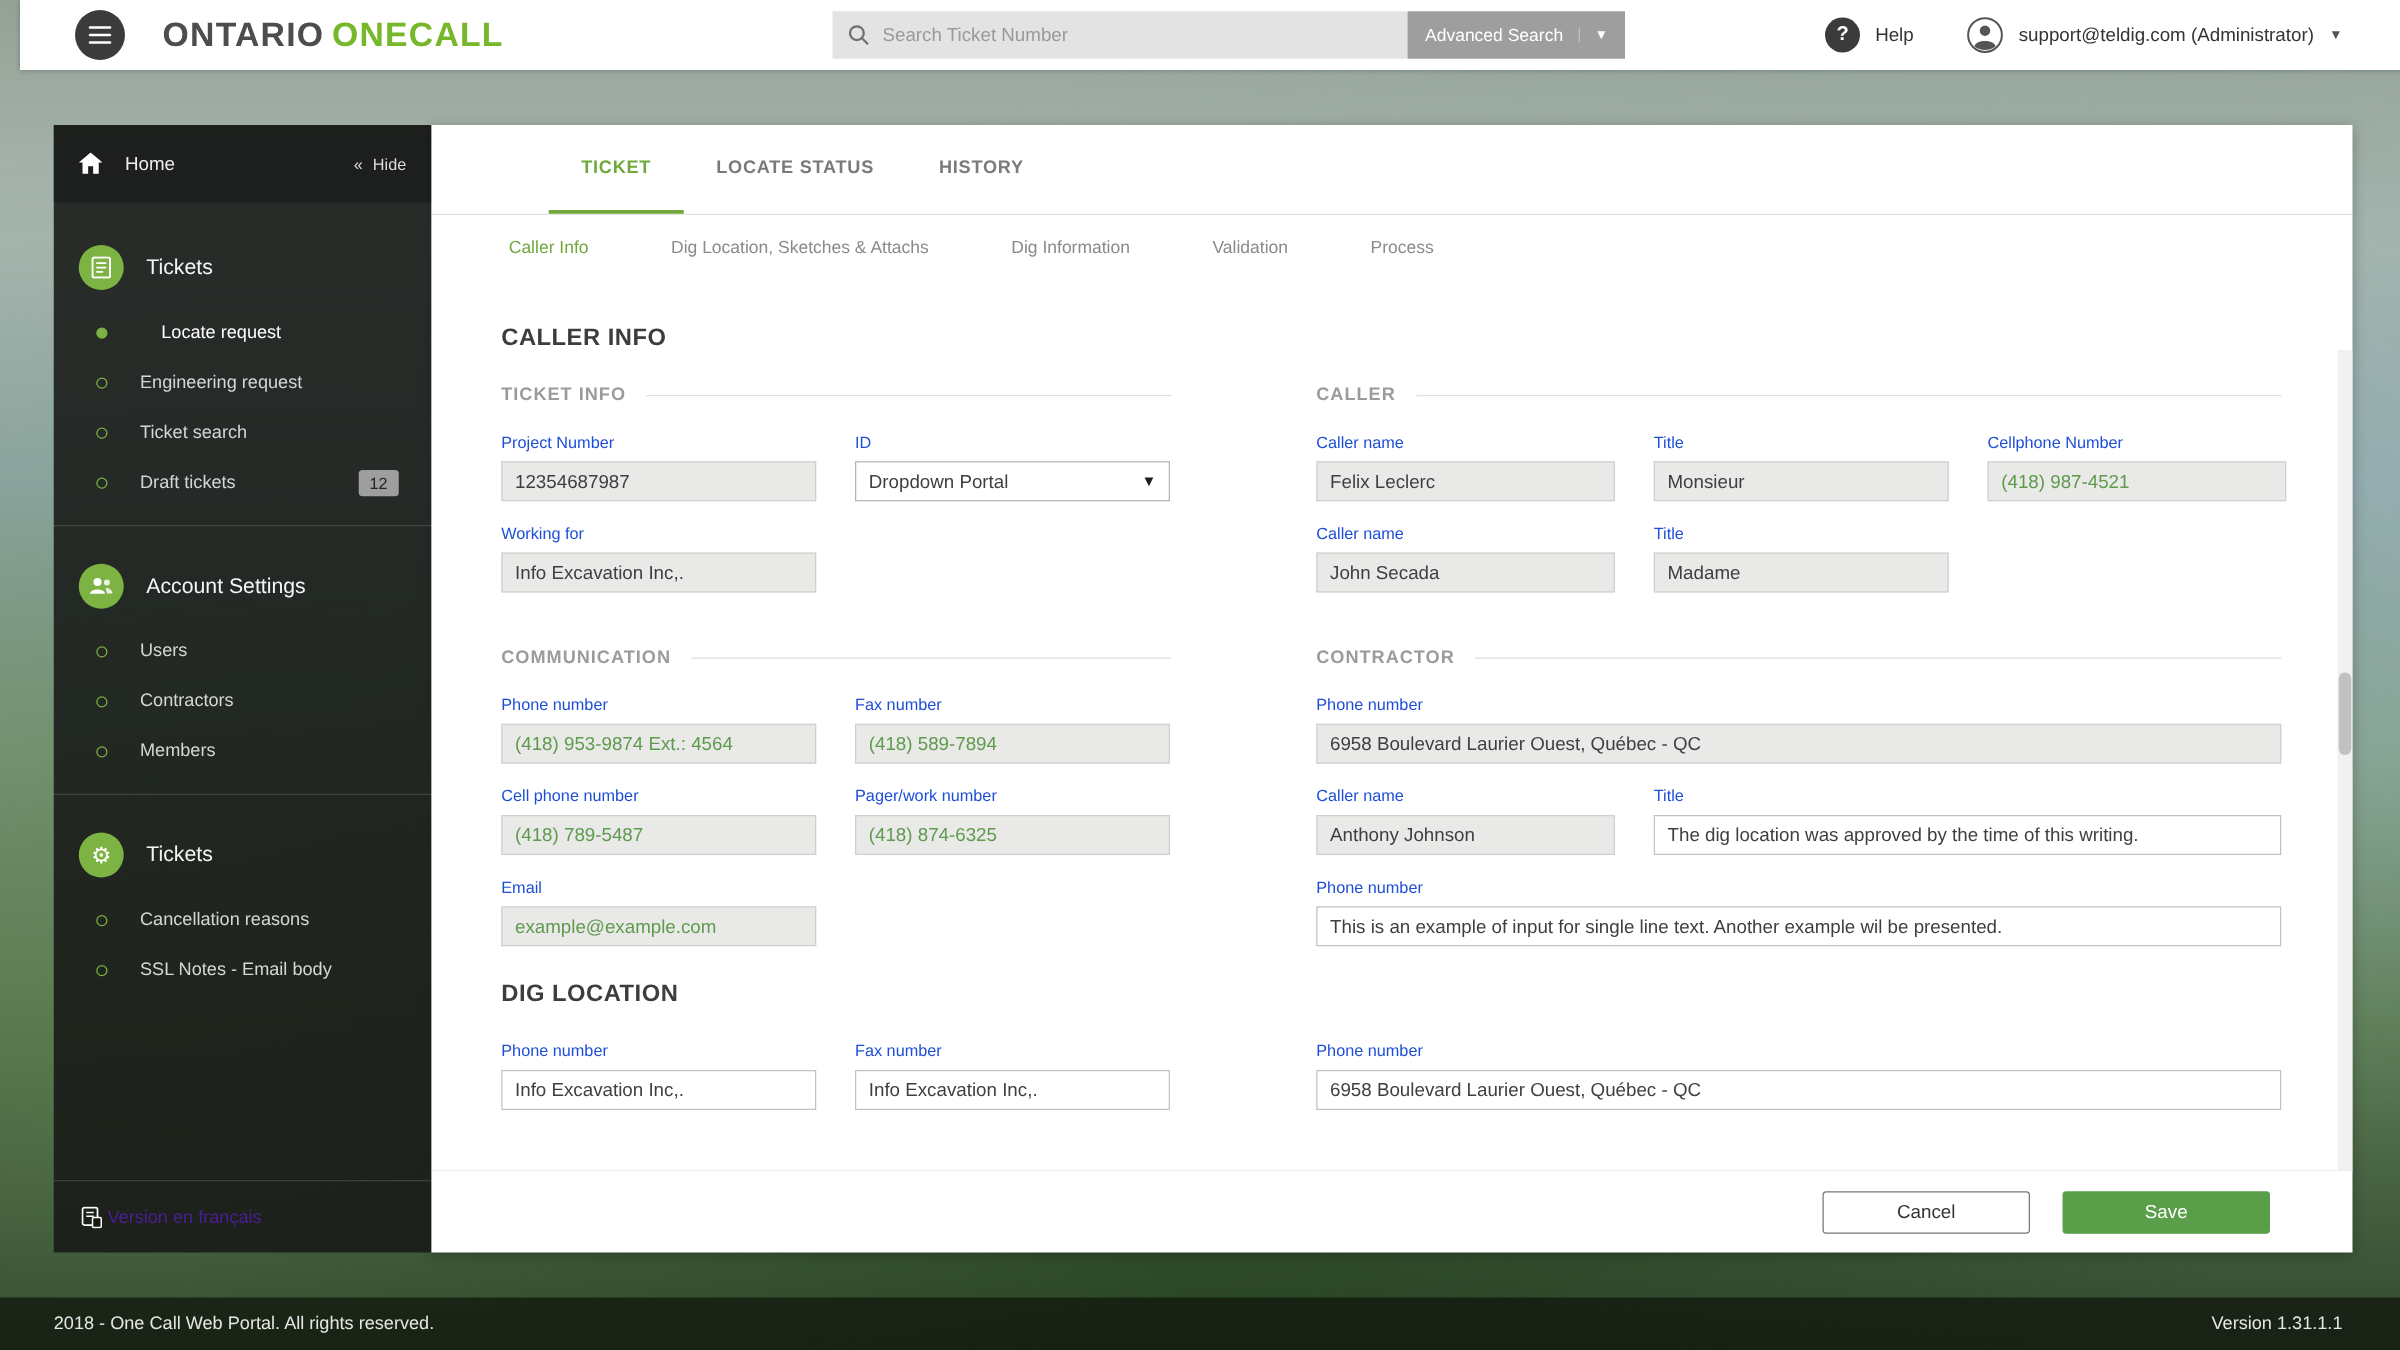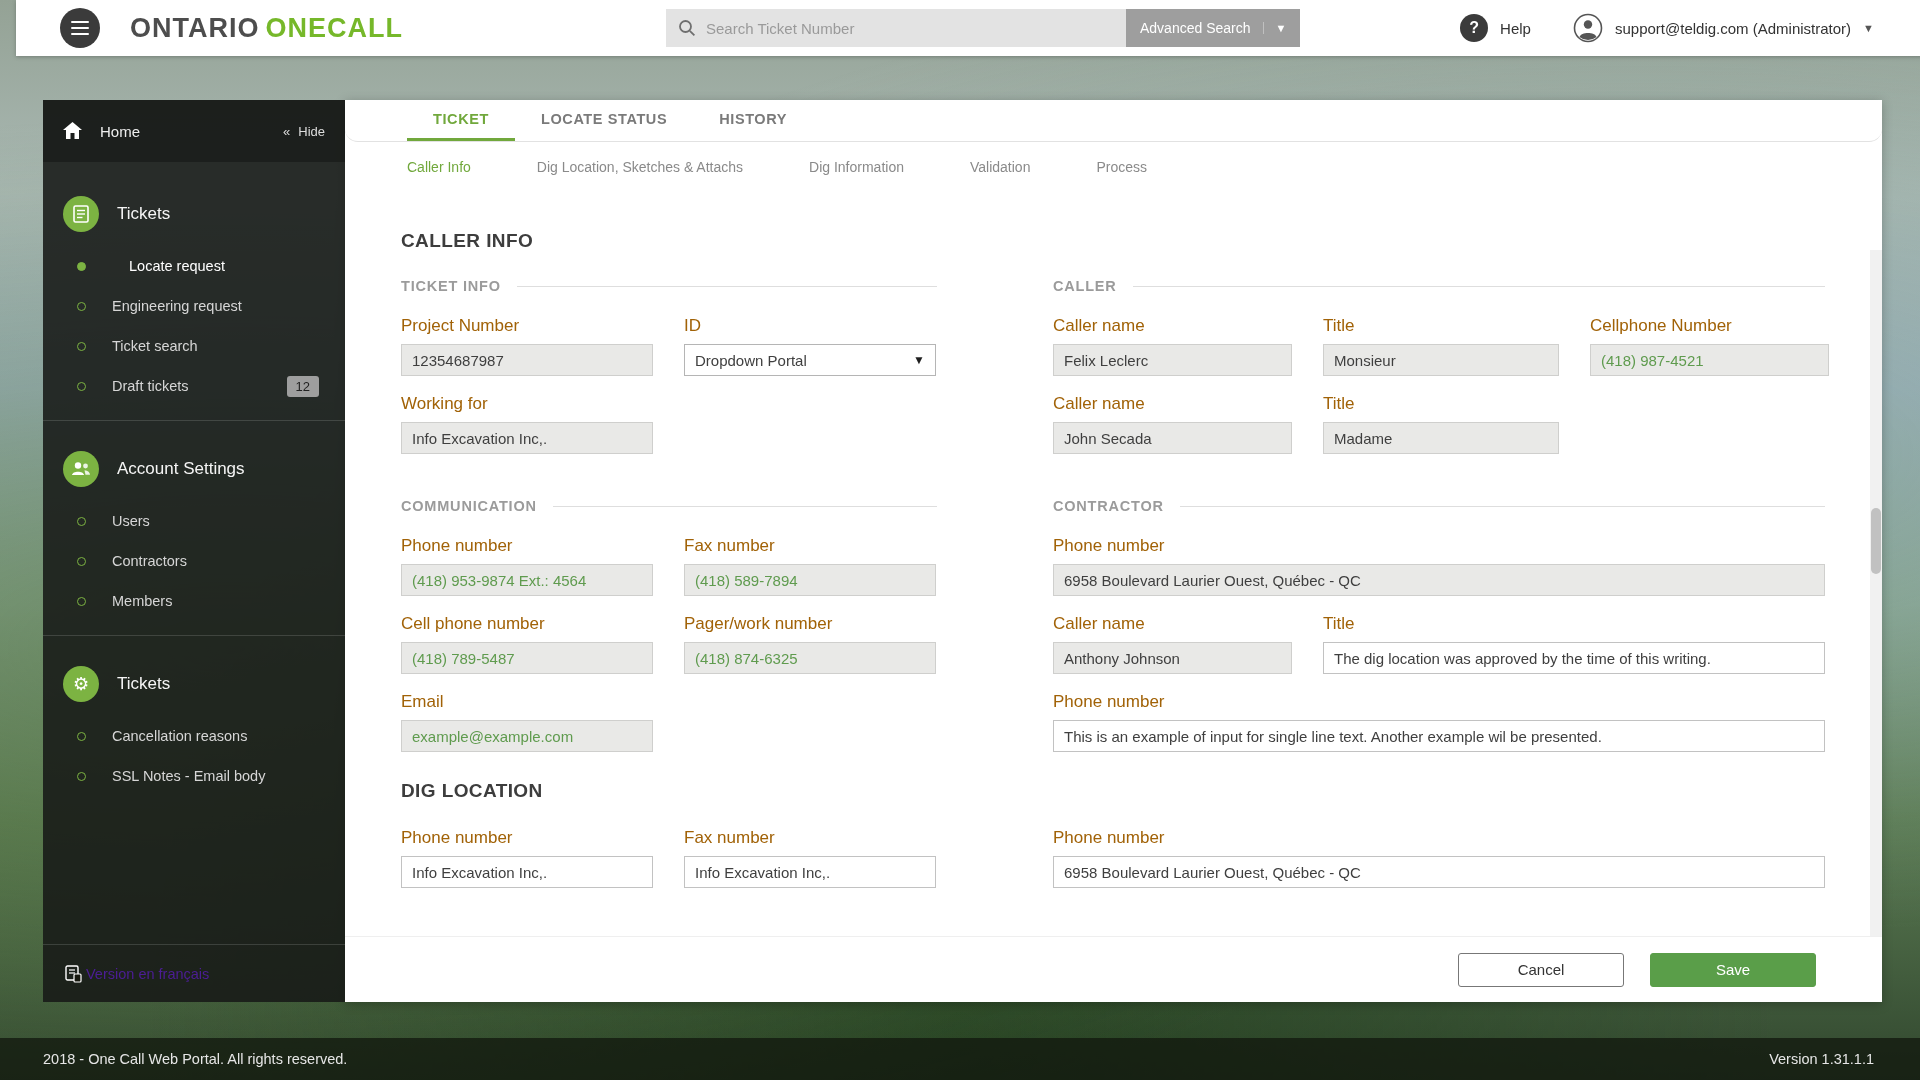--- a/index.html
+++ b/index.html
@@ -54,21 +54,21 @@
   .sitem.active .slabel { color:#fff;margin-left:43px; }
   .badge { margin-left:auto; background:#9e9e9e; color:#222; font-size:13px; padding:3px 9px; border-radius:3px; }
   .sdivider { height:1px; background:rgba(255,255,255,0.14); margin:14px 0; flex:none; }
   .langrow { margin-top:auto; border-top:1px solid rgba(255,255,255,0.14); height:58px; display:flex;
     align-items:center; padding:0 22px; cursor:pointer; flex:none; }
   .langrow .llabel { margin-left:4px; font-size:14.5px; color:#4c1d95; }
 
   
   .card { position:absolute; left:345px; top:100px; width:1537px; height:902px; background:#fff; z-index:10;
     display:flex; flex-direction:column; box-shadow:0 2px 10px rgba(0,0,0,0.25); }
-  .tabbar { height:42px; border-bottom:1px solid #e2e2e2; display:flex; padding-left:62px; flex:none;border-radius:13px; }
+  .tabbar { height:72px; border-bottom:1px solid #e2e2e2; display:flex; padding-left:94px; flex:none; }
   .tab { display:flex; align-items:center; padding:0 26px; font-size:14.5px; font-weight:bold; letter-spacing:0.6px;
     color:#7a7a7a; cursor:pointer; border-bottom:3px solid transparent; }
   .tab.active { color:#71a83c; border-bottom-color:#71a83c; }
   .subtabs { height:50px; display:flex; align-items:center; padding-left:62px; gap:66px; flex:none; }
   .subtab { font-size:14px; color:#8a8a8a; cursor:pointer; white-space:nowrap; }
   .subtab.active { color:#71a83c; }
   .content { flex:1; padding:24px 70px 0 56px; position:relative; overflow:hidden; }
   .h1 { font-size:19px; font-weight:bold; color:#3d3d3d; letter-spacing:0.4px; margin:14px 0 26px 0; }
   .cols { display:flex; gap:116px; }
   .colL { width:536px; flex:none; }
@@ -76,21 +76,21 @@
   .sechead { display:flex; align-items:center; margin-bottom:22px; }
   .sechead .stxt { font-size:14.5px; font-weight:bold; color:#9b9b9b; letter-spacing:0.8px; white-space:nowrap; }
   .sechead .sline { flex:1; height:1px; background:#dedede; margin-left:16px; }
   .frow { display:flex; gap:31px; margin-bottom:18px; }
   .field { display:flex; flex-direction:column; }
   .w252 { width:252px; flex:none; }
   .w239 { width:239px; flex:none; }
   .w236 { width:236px; flex:none; }
   .wfull { width:100%; }
   .wgrow { flex:1; }
-  .flabel { font-size:17px; color:#a16207; margin-bottom:8px; }
+  .flabel { font-size:13px; color:#1d4ed8; margin-bottom:8px; }
   .finput { height:32px; background:#e9e9e7; border:1px solid #cfcfcd; padding:0 10px; font-size:15px; color:#3f3f3f;
     width:100%; font-family:"Liberation Sans", sans-serif; outline:none; }
   .finput.green { color:#5f9b4e; }
   .finput.white { background:#fff; border-color:#c2c2c2; }
   .selectbox { height:32px; background:#fff; border:1px solid #b5b5b5; display:flex; align-items:center;
     padding:0 10px; font-size:15px; color:#3f3f3f; cursor:pointer; }
   .selectbox .scaret { margin-left:auto; font-size:12px; color:#1e1e1e; }
   .gap40 { height:26px; }
 
   .actionbar { height:66px; border-top:1px solid #efefef; display:flex; align-items:center; justify-content:flex-end;

